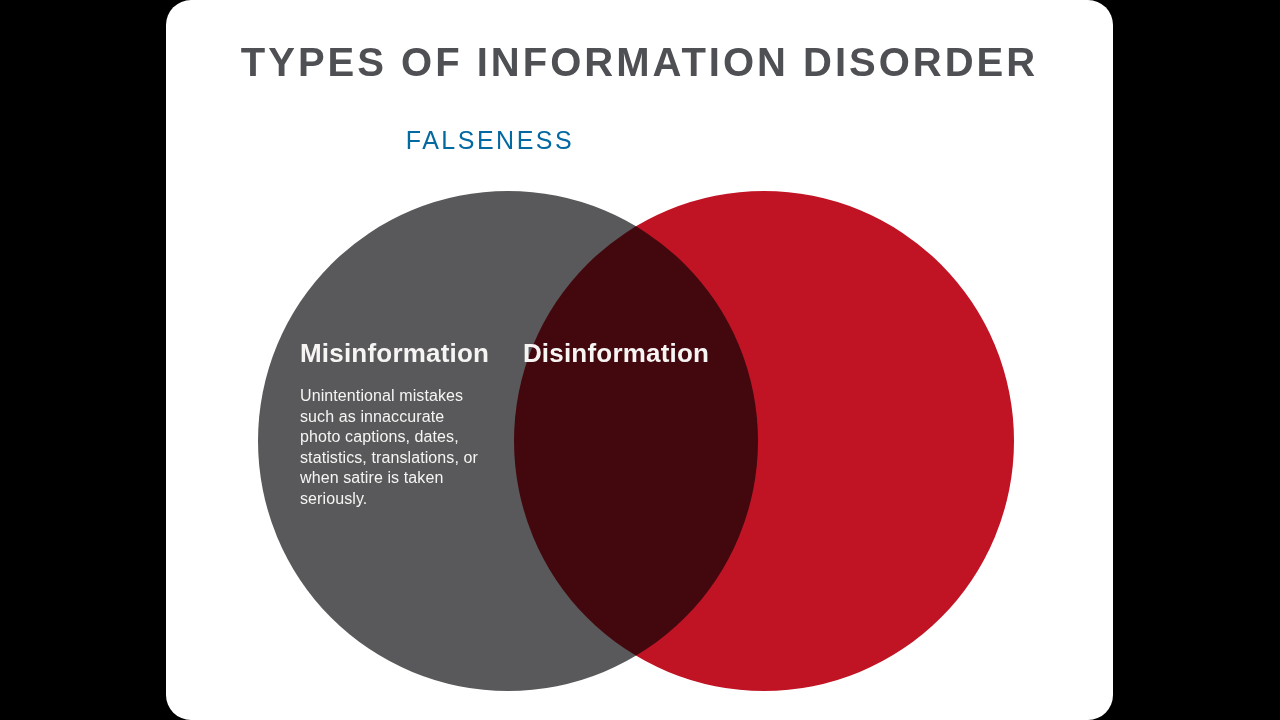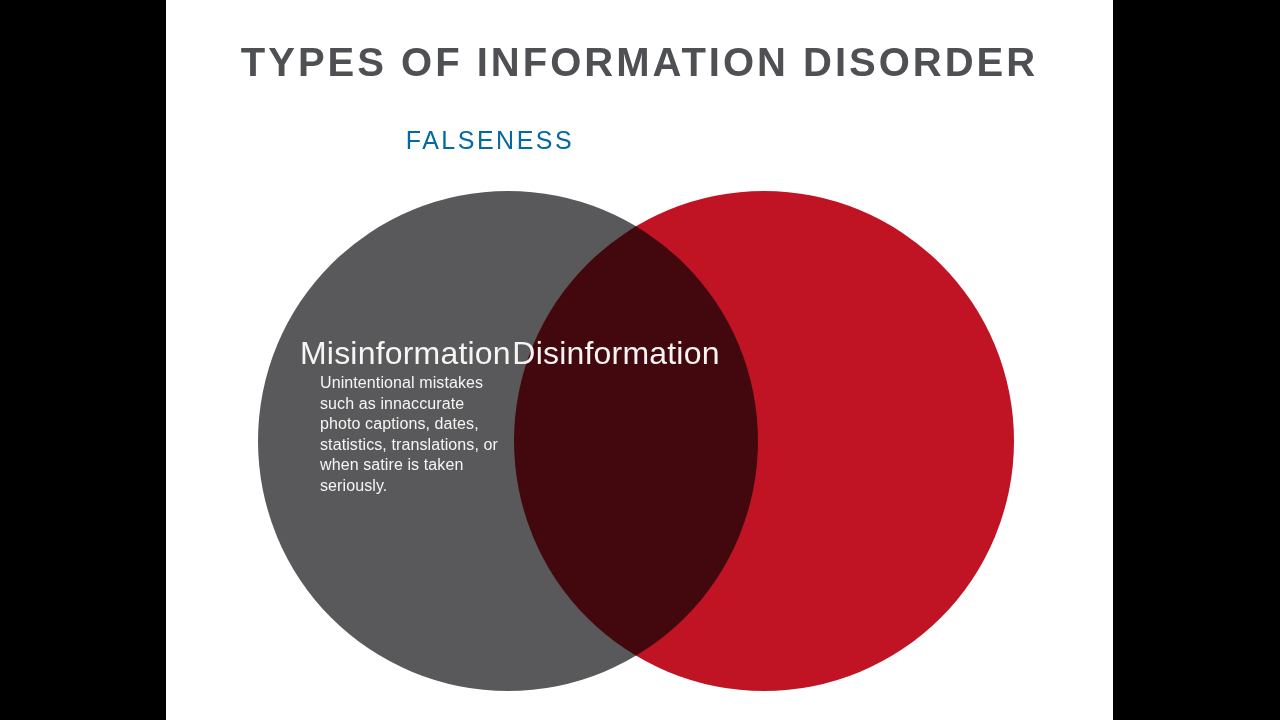--- a/index.html
+++ b/index.html
@@ -25,20 +25,21 @@
   }
   .letterbox.left  { left: 0; width: 166px; }
   .letterbox.right { left: 1113px; width: 167px; }
   .stage {
     position: absolute;
     left: 166px;
     top: 0;
     width: 947px;
     height: 720px;
     background: #ffffff;
+    border-radius: 25px;
   }
   .title {
     position: absolute;
     left: 0;
     top: 40px;
     width: 947px;
     text-align: center;
     font-size: 40px;
     font-weight: bold;
     letter-spacing: 3px;
@@ -65,33 +66,32 @@
     border-radius: 50%;
     mix-blend-mode: multiply;
   }
   .circle.gray { left: 92px; }
   .circle.red  { left: 348px; }
   .zone {
     position: absolute;
     color: #f7f5f4;
   }
   .zone h3 {
-    margin: 0 0 5px 0;
-    font-size: 32px;
-    font-weight: 400;
+    margin: 0 0 18px 0;
+    font-size: 26px;
+    font-weight: 700;
     line-height: 30px;
     letter-spacing: 0.2px;
     white-space: nowrap;
   }
   .zone .desc {
     font-size: 16px;
     line-height: 20.5px;
     letter-spacing: 0.1px;
     white-space: pre-line;
-    margin-left: 20px;
   }
   .zone.mis {
     left: 134px;
     top: 338px;
     width: 210px;
     text-align: left;
   }
   .zone.dis {
     left: 330px;
     top: 338px;

